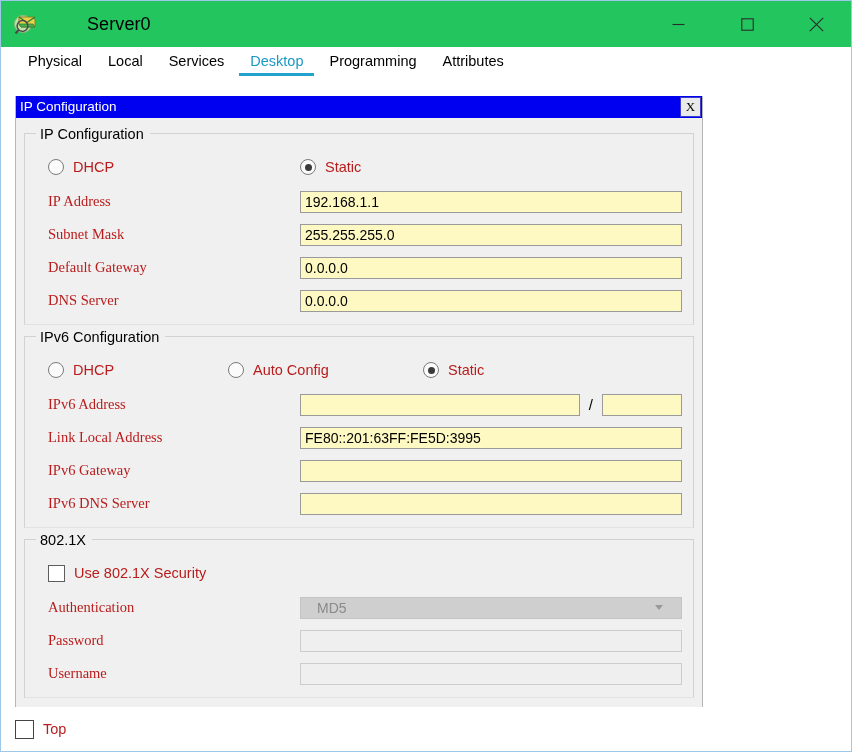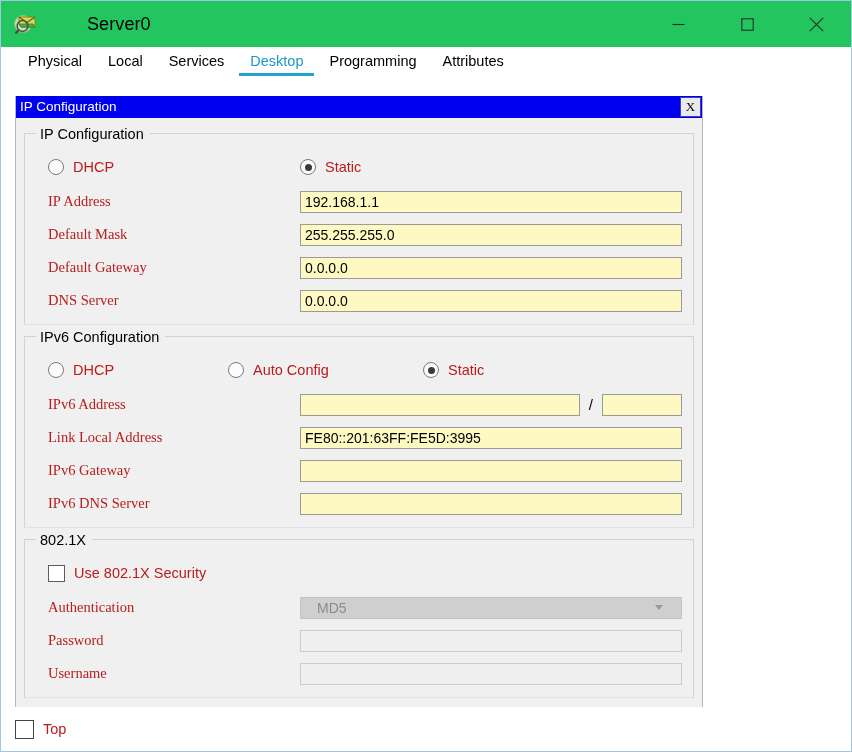--- a/index.html
+++ b/index.html
@@ -376,21 +376,21 @@
               <span class="lbl">Static</span>
             </div>
           </div>
 
           <div class="row">
             <span class="lbl field-label">IP Address</span>
             <input class="tf wide" type="text" value="192.168.1.1" style="">
           </div>
 
           <div class="row">
-            <span class="lbl field-label">Default Mask</span>
+            <span class="lbl field-label">Subnet Mask</span>
             <input class="tf wide" type="text" value="255.255.255.0" style="">
           </div>
 
           <div class="row">
             <span class="lbl field-label">Default Gateway</span>
             <input class="tf wide" type="text" value="0.0.0.0" style="">
           </div>
 
           <div class="row">
             <span class="lbl field-label">DNS Server</span>

